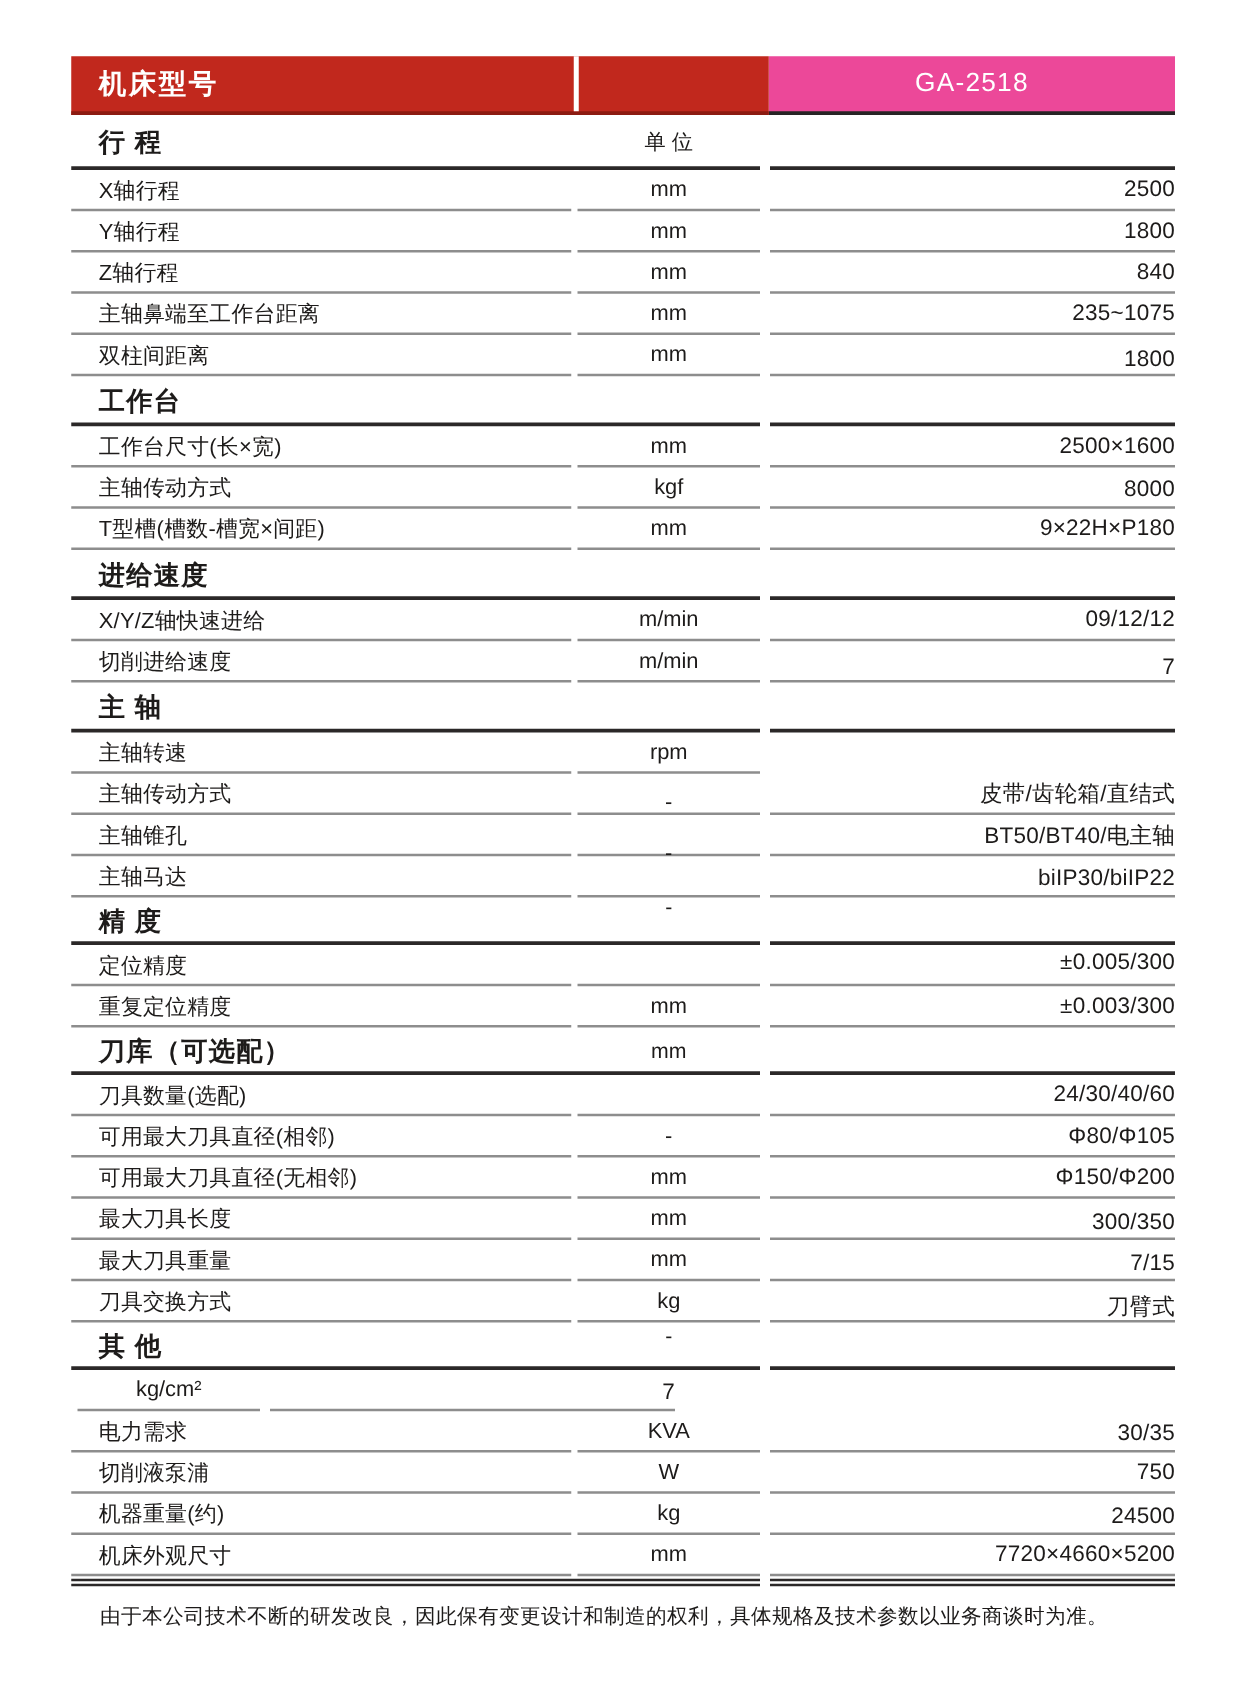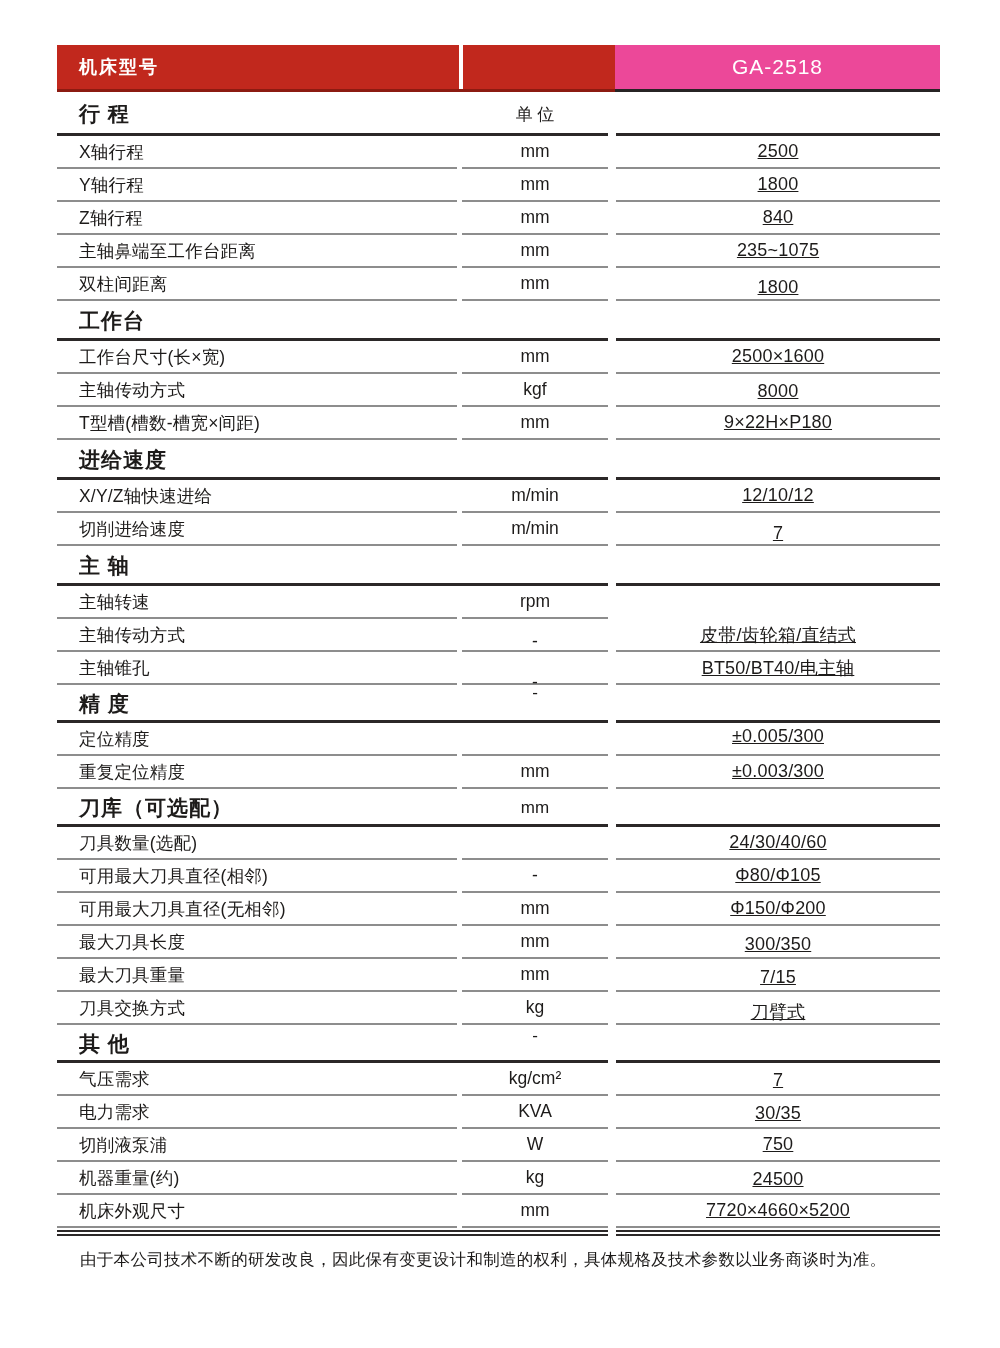--- a/index.html
+++ b/index.html
@@ -12,21 +12,21 @@
   .page { position:relative; width:1000px; height:1348px; overflow:hidden; }
   .tablewrap { position:absolute; left:57px; top:45px; width:883px; }
 
   
   .topbar { display:flex; height:47px; }
   .topbar-red {
     width:558px; background:#c1281d; position:relative;
     display:flex; align-items:center; box-sizing:border-box;
     border-bottom:3px solid #8c1b11;
   }
-  .topbar-red .ttl { padding-left:22px; color:#ffffff; font-size:18px; font-weight:bold; letter-spacing:2px; }
+  .topbar-red .ttl { padding-left:22px; color:#ffffff; font-size:22px; font-weight:bold; letter-spacing:2px; }
   .topbar-divider { position:absolute; left:402px; top:0; width:4px; height:100%; background:#ffffff; }
   .topbar-dark {
     width:325px; background:#ec4899; box-sizing:border-box;
     display:flex; align-items:center; justify-content:center;
     color:#ffffff; font-size:21px; letter-spacing:1px;
     border-bottom:3px solid #272424;
   }
 
   
   .sh { position:relative; height:40px; }
@@ -43,21 +43,21 @@
   .thickA { position:absolute; bottom:0; left:0;   width:551px; height:3px; background:#2b2828; }
   .thickB { position:absolute; bottom:0; left:559px; width:324px; height:3px; background:#2b2828; }
 
   
   .row { display:flex; height:33px; }
   .c { box-sizing:border-box; border-bottom:2px solid #8d8d8d; display:flex; align-items:center; overflow:visible; }
   .c1 { width:400px; padding-left:22px; }
   .g1 { width:5px; }
   .g2 { width:8px; }
   .c2 { width:146px; justify-content:center; }
-  .c3 { width:324px; justify-content:center;text-decoration:underline; }
+  .c3 { width:324px; justify-content:flex-end; }
   .lbl  { font-size:17.5px; letter-spacing:0.2px; }
   .unit { font-size:17.5px; }
   .val  { font-size:18px; letter-spacing:0.2px; }
   .val.small { font-size:17px; letter-spacing:-0.4px; }
 
   
   .brule { display:flex; margin-top:2px; }
   .bseg { height:6px; box-sizing:border-box; border-top:2px solid #2b2828; border-bottom:2px solid #2b2828; }
   .bsegA { width:551px; }
   .bgap { width:8px; }
@@ -207,21 +207,21 @@
         <div class="row">
     <div class="c c1">
             <span class="lbl">X/Y/Z轴快速进给</span>
           </div>
     <div class="g1"></div>
     <div class="c c2">
             <span class="unit">m/min</span>
           </div>
     <div class="g2"></div>
     <div class="c c3">
-            <span class="val">12/10/12</span>
+            <span class="val">09/12/12</span>
           </div>
   </div>
         <div class="row">
     <div class="c c1">
             <span class="lbl">切削进给速度</span>
           </div>
     <div class="g1"></div>
     <div class="c c2">
             <span class="unit">m/min</span>
           </div>
@@ -265,20 +265,33 @@
           </div>
     <div class="g1"></div>
     <div class="c c2">
             <span class="unit" style="transform: translateY(15px);">-</span>
           </div>
     <div class="g2"></div>
     <div class="c c3">
             <span class="val">BT50/BT40/电主轴</span>
           </div>
   </div>
+        <div class="row">
+    <div class="c c1">
+            <span class="lbl">主轴马达</span>
+          </div>
+    <div class="g1"></div>
+    <div class="c c2">
+            <span class="unit"></span>
+          </div>
+    <div class="g2"></div>
+    <div class="c c3">
+            <span class="val" style="transform: translateY(2px);">biIP30/biIP22</span>
+          </div>
+  </div>
         <div class="sh compact">
     <span class="sh-title">精 度</span>
     <span class="sh-unit" style="transform: translateY(calc(-50% - 11px));">-</span>
     <div class="thickA"></div>
     <div class="thickB"></div>
   </div>
         <div class="row">
     <div class="c c1">
             <span class="lbl">定位精度</span>
           </div>
@@ -388,23 +401,20 @@
             <span class="val" style="transform: translateY(4px);">刀臂式</span>
           </div>
   </div>
         <div class="sh compact">
     <span class="sh-title">其 他</span>
     <span class="sh-unit" style="transform: translateY(calc(-50% - 8px));">-</span>
     <div class="thickA"></div>
     <div class="thickB"></div>
   </div>
         <div class="row">
-    <div class="c c1">
-            <span class="lbl">气压需求</span>
-          </div>
     <div class="g1"></div>
     <div class="c c2">
             <span class="unit">kg/cm²</span>
           </div>
     <div class="g2"></div>
     <div class="c c3">
             <span class="val" style="transform: translateY(2px);">7</span>
           </div>
   </div>
         <div class="row">

